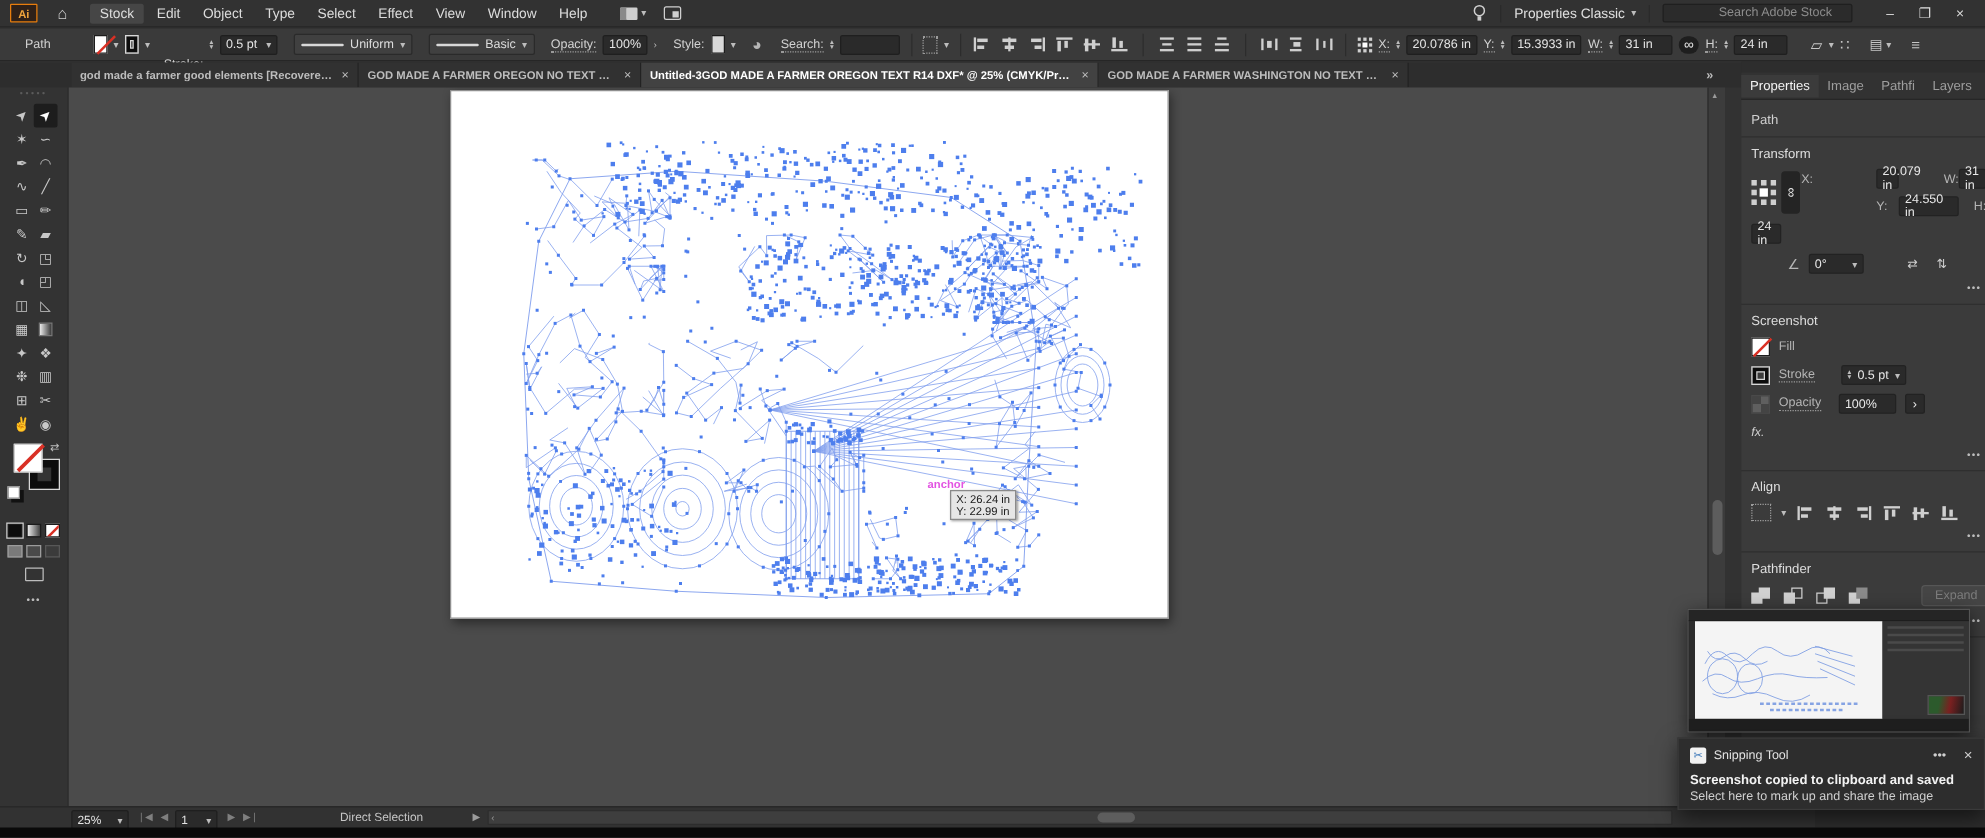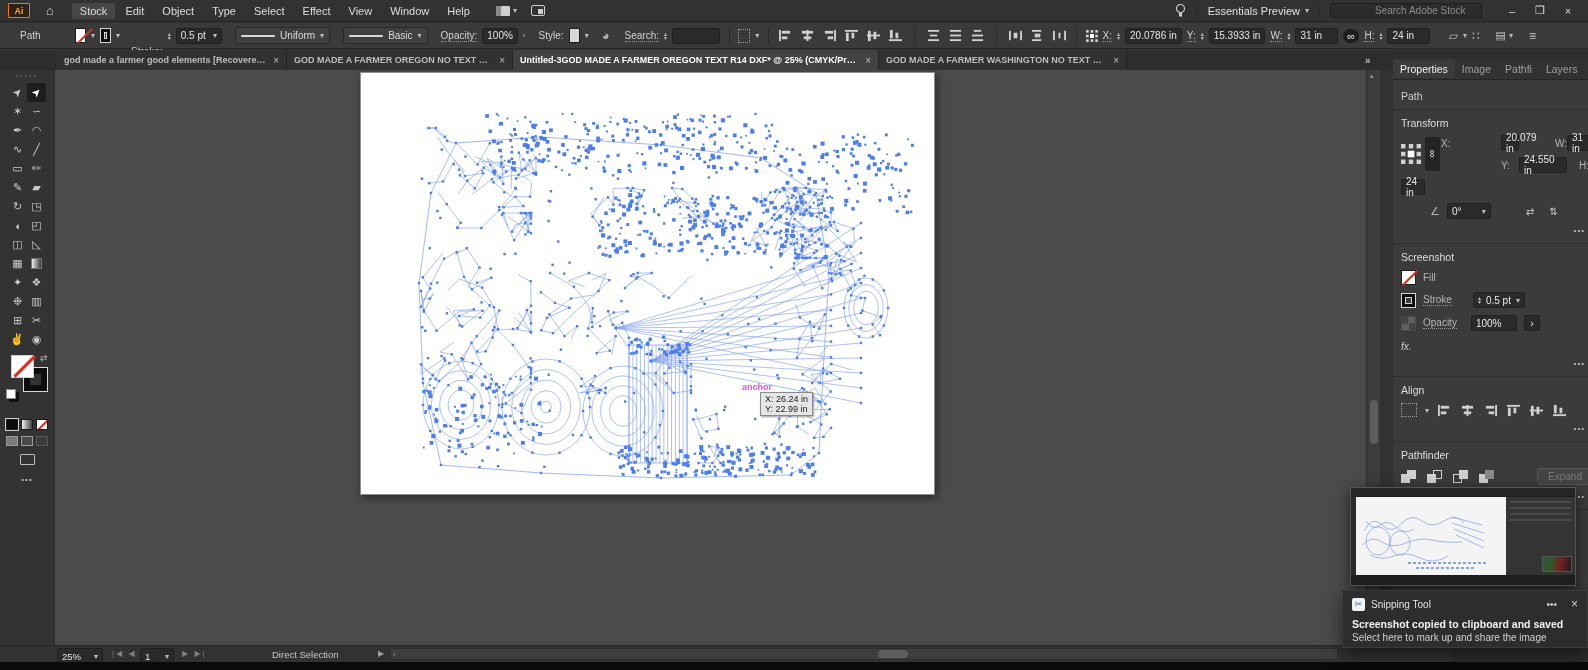--- a/index.html
+++ b/index.html
@@ -166,21 +166,21 @@
         <span class="chev">▾</span>
       </span>
     <span class="share-ico" style="margin-left:14px;"></span>
     <div class="mb-right">
       <svg width="13" height="15">
           <circle cx="6.5" cy="5.5" r="4" fill="none" stroke="#cfcfcf" stroke-width="1.2"></circle>
           <rect x="5" y="10" width="3" height="3.5" fill="#cfcfcf"></rect>
         </svg>
       <span style="width:1px;height:14px;background:#2a2a2a;"></span>
       <span class="wsname">
-          <span>Essentials Preview</span>
+          <span>Properties Classic</span>
           <span class="chev">▾</span>
         </span>
       <span style="width:1px;height:14px;background:#2a2a2a;"></span>
       <span class="searchbox">
         <svg width="10" height="10">
             <circle cx="4" cy="4" r="3" fill="none" stroke="#8d8d8d" stroke-width="1.2"></circle>
             <line x1="6.5" y1="6.5" x2="9" y2="9" stroke="#8d8d8d" stroke-width="1.2"></line>
           </svg>
         <input placeholder="Search Adobe Stock" style="">
       </span>

